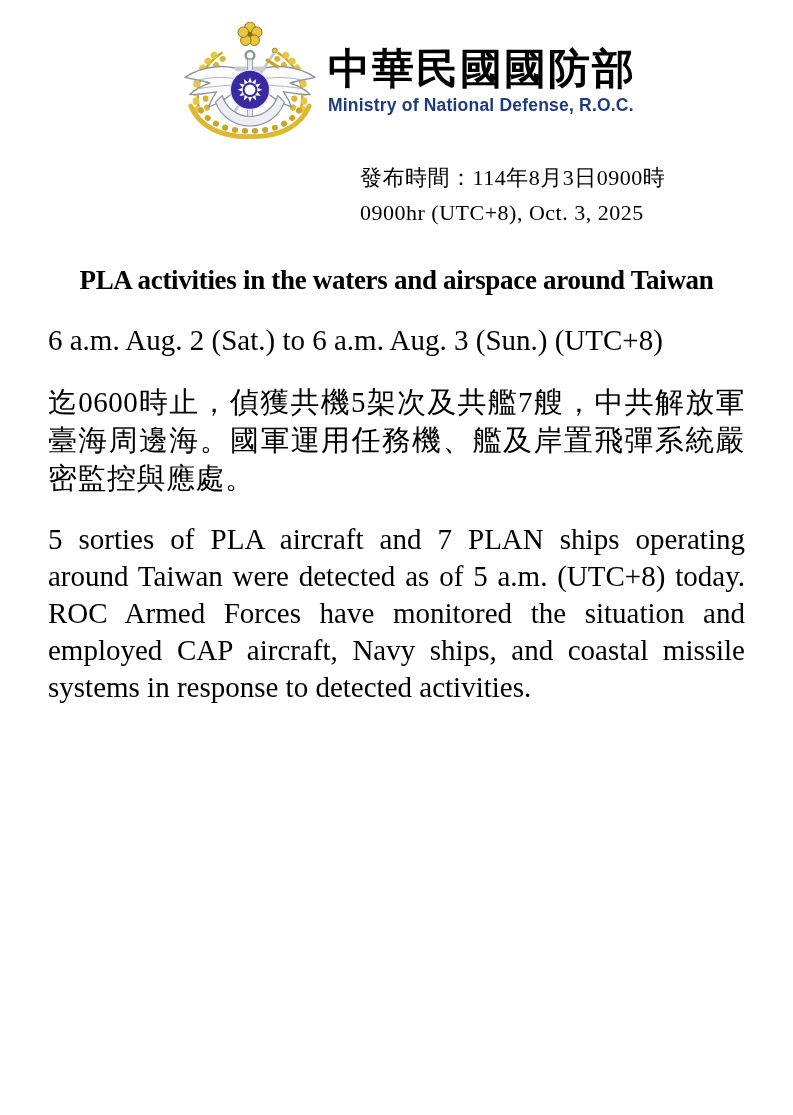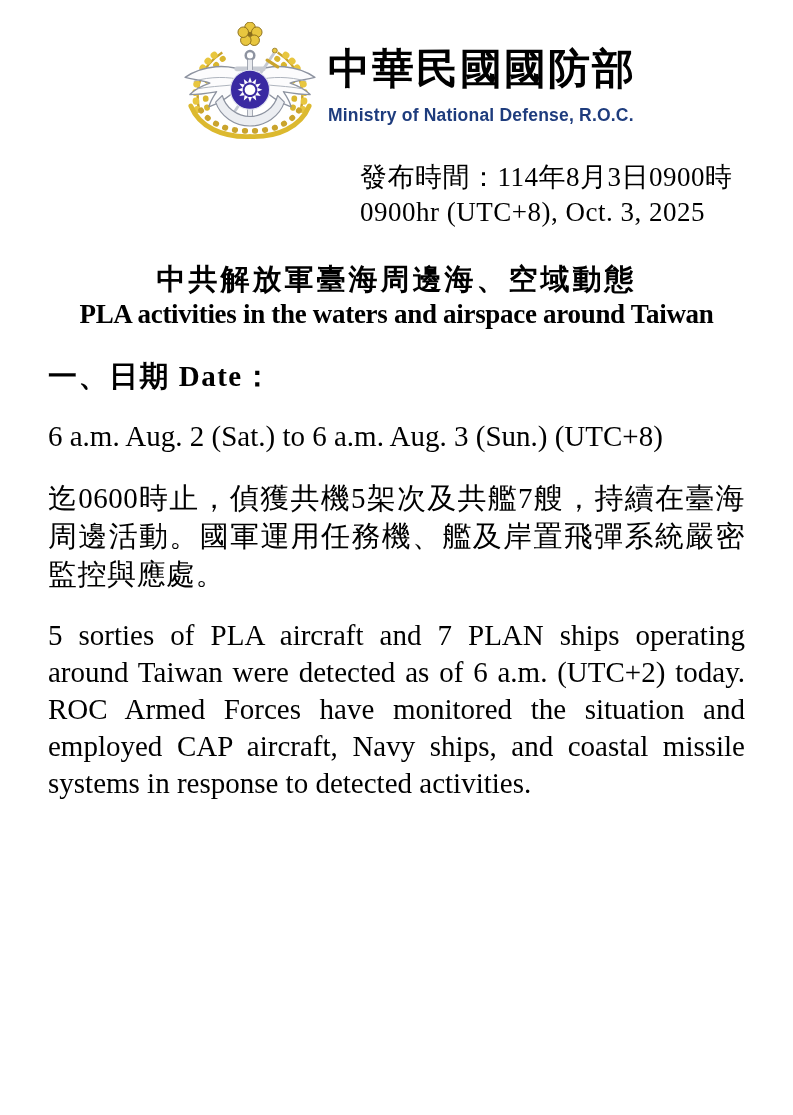--- a/index.html
+++ b/index.html
@@ -14,25 +14,25 @@
   .masthead { display: flex; align-items: flex-start; padding: 22px 0 0 178px; }
   .emblem { width: 144px; height: 126px; flex: 0 0 auto; }
   .org-names { margin: 24px 0 0 6px; }
   .org-zh {
     font-size: 42px; font-weight: 600; letter-spacing: 2px;
     line-height: 1.1; white-space: nowrap;
   }
   .org-en {
     font-family: "Liberation Sans", "DejaVu Sans", sans-serif;
     font-size: 17.5px; font-weight: 700; color: #1e3c7d;
-    margin-top: 13px; letter-spacing: 0.2px; white-space: nowrap;
+    margin-top: 3px; letter-spacing: 0.2px; white-space: nowrap;
   }
 
   
-  .release { margin: 12px 0 0 360px; font-size: 27px; line-height: 35px; letter-spacing: 0.5px; }
+  .release { margin: 12px 0 0 360px; font-size: 22px; line-height: 35px; letter-spacing: 0.5px; }
 
   
   .title-block { text-align: center; margin-top: 32px; }
   .title-zh { font-size: 29px; font-weight: 700; letter-spacing: 3px; line-height: 34px; }
   .title-en { font-size: 27px; font-weight: 700; line-height: 36px; letter-spacing: -0.3px; }
 
   
   .doc-body { margin: 0 48px; width: 697px; }
   .sec-heading {
     font-size: 29px; font-weight: 700; margin: 26px 0 0 0;
@@ -119,30 +119,28 @@
       <div class="org-en">Ministry of National Defense, R.O.C.</div>
     </div>
   </header>
 
   <div class="release">
     <div>發布時間：114年8月3日0900時</div>
     <div>0900hr (UTC+8), Oct. 3, 2025</div>
   </div>
 
   <div class="title-block">
-    <div class="title-zh">中共解放軍臺海周邊海、空域動態</div>
     <div class="title-en">PLA activities in the waters and airspace around Taiwan</div>
   </div>
 
   <div class="doc-body">
 
     <section>
-      <h2 class="sec-heading">一、日期 Date：</h2>
       <p class="para en">6 a.m. Aug. 2 (Sat.) to 6 a.m. Aug. 3 (Sun.) (UTC+8)</p>
     </section>
 
     <section>
-      <p class="para zh">迄0600時止，偵獲共機5架次及共艦7艘，持續在臺海周邊活動。國軍運用任務機、艦及岸置飛彈系統嚴密監控與應處。</p>
-      <p class="para en">5 sorties of PLA aircraft and 7 PLAN ships operating around Taiwan were detected as of 6 a.m. (UTC+2) today. ROC Armed Forces have monitored the situation and employed CAP aircraft, Navy ships, and coastal missile systems in response to detected activities.</p>
+      <p class="para zh">迄0600時止，偵獲共機5架次及共艦7艘，中共解放軍臺海周邊海。國軍運用任務機、艦及岸置飛彈系統嚴密監控與應處。</p>
+      <p class="para en">5 sorties of PLA aircraft and 7 PLAN ships operating around Taiwan were detected as of 5 a.m. (UTC+8) today. ROC Armed Forces have monitored the situation and employed CAP aircraft, Navy ships, and coastal missile systems in response to detected activities.</p>
     </section>
 
   </div>
 </div>
 
 </body></html>

